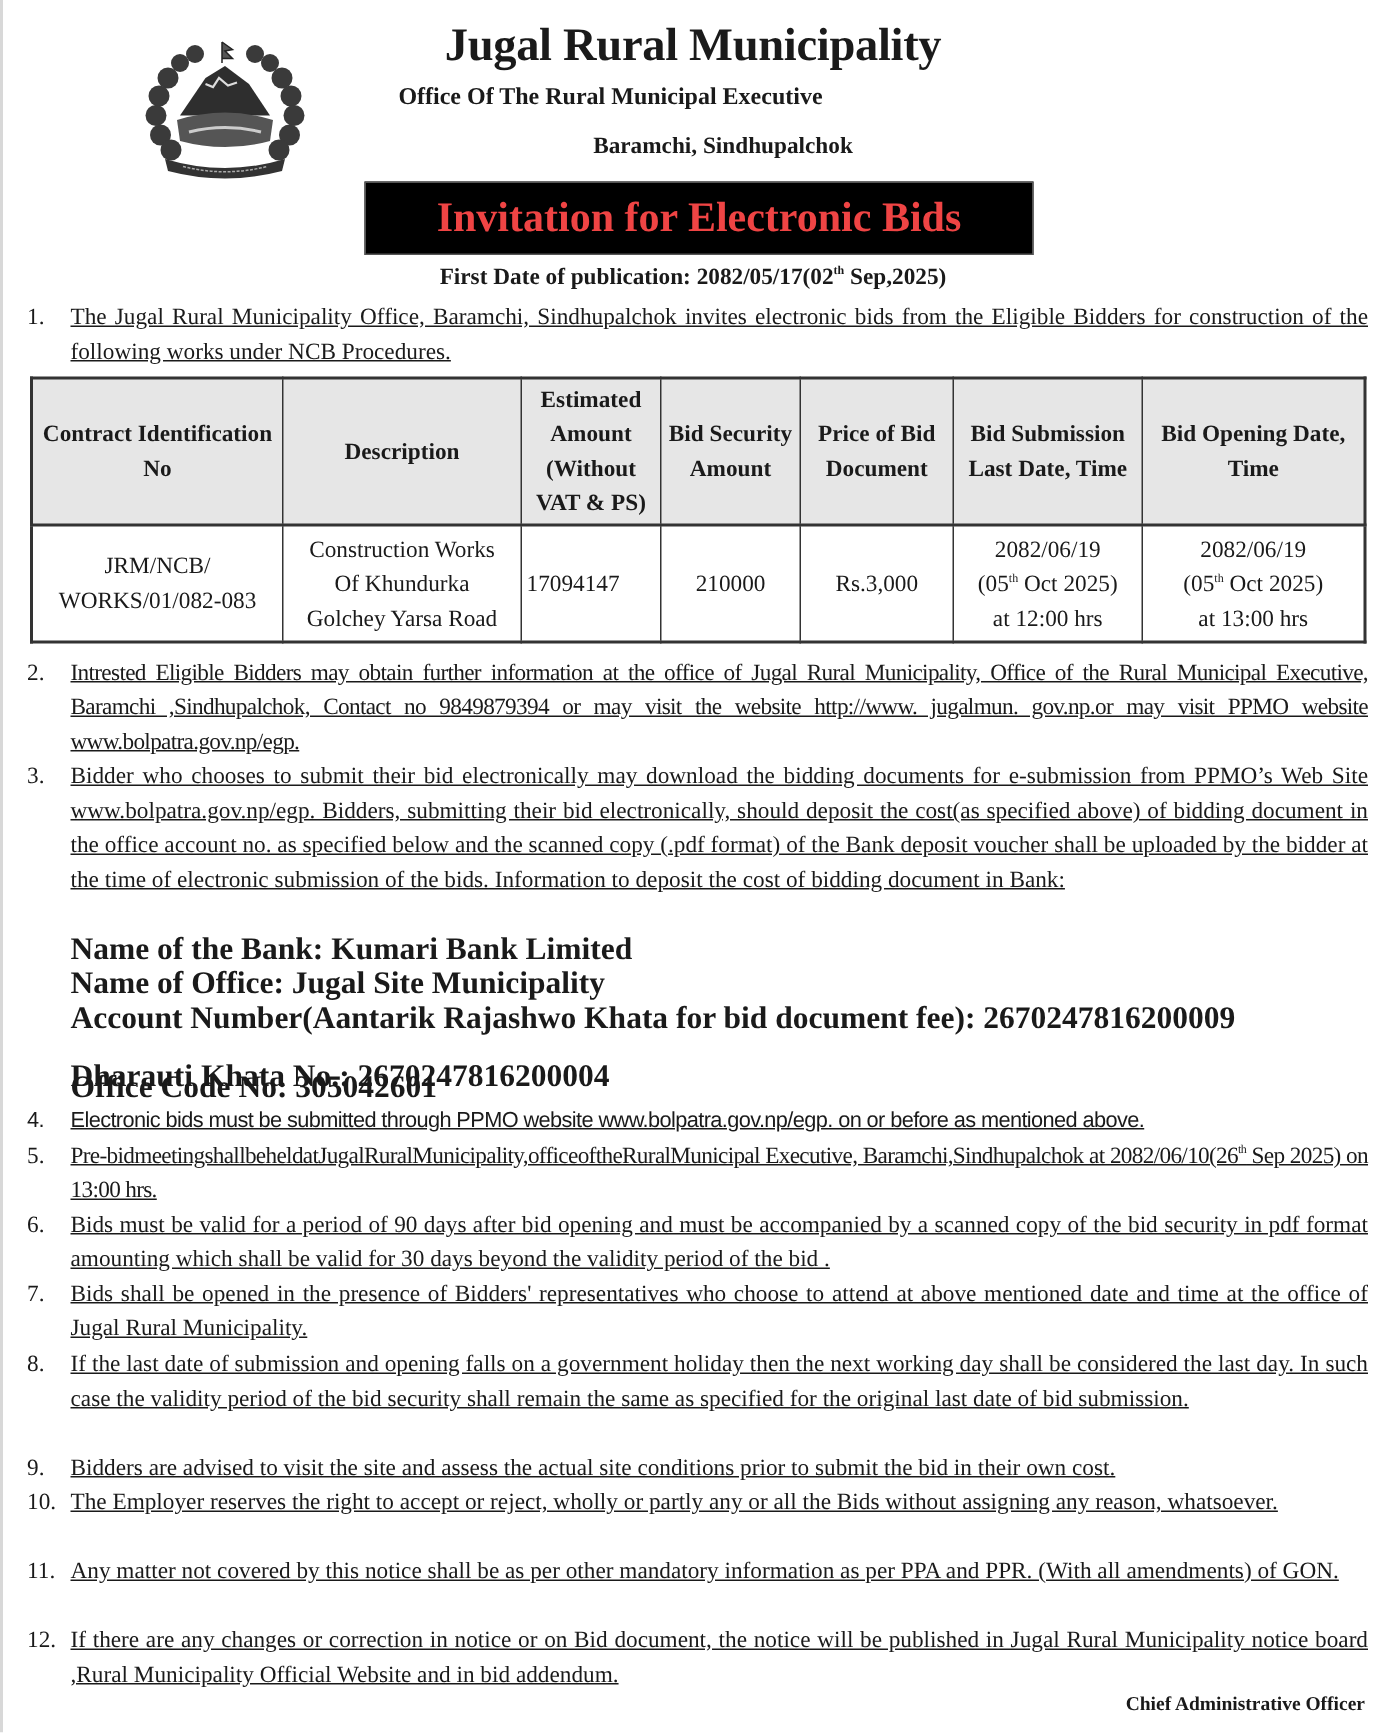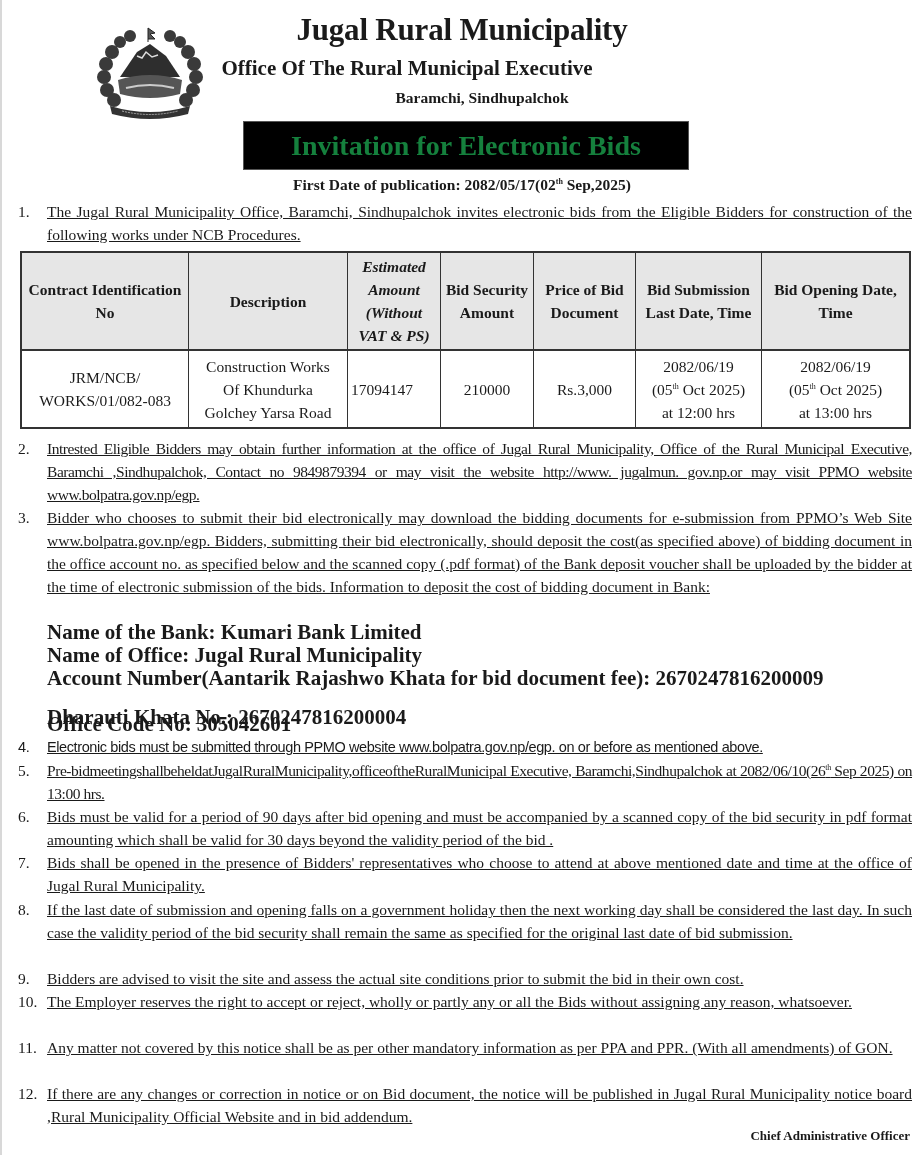--- a/index.html
+++ b/index.html
@@ -3,23 +3,23 @@
 <meta charset="utf-8">
 <style>
   html, body { margin: 0; padding: 0; background: #ffffff; }
   body {
     width: 924px; height: 1155px; overflow: hidden; position: relative;
     font-family: "Liberation Serif", serif; color: #1a1a1a;
   }
   .left-edge { position: absolute; left: 0; top: 0; width: 2px; height: 1155px; background: #d8d8d8; }
   .emblem { position: absolute; left: 92px; top: 22px; width: 116px; height: 100px; }
   .hdr-title { position: absolute; left: 0; width: 924px; top: 12px; text-align: center; font-weight: bold; font-size: 31px; letter-spacing: -0.2px; }
-  .hdr-sub { position: absolute; left: 0; width: 814px; top: 56px; text-align: center; font-weight: bold; font-size: 21px; }
+  .hdr-sub { position: absolute; left: 0; width: 814px; top: 56px; text-align: center; font-weight: bold; font-size: 16px; }
   .hdr-loc { position: absolute; left: 0; width: 924px; top: 89px; text-align: center; font-weight: bold; font-size: 15.5px; padding-left: 20px; }
-  .banner { position: absolute; left: 243px; top: 121px; width: 444px; height: 47px; background: #000; color: #15803d;
+  .banner { position: absolute; left: 243px; top: 121px; width: 444px; height: 47px; background: #000; color: #ef4444;
     display: flex; align-items: center; justify-content: center; font-weight: bold; font-size: 28px; border: 1px solid #555; }
   .pubdate { position: absolute; left: 0; width: 924px; top: 176px; text-align: center; font-weight: bold; font-size: 15.5px; }
   sup { font-size: 8px; vertical-align: super; line-height: 0; }
   .para { position: absolute; left: 18px; width: 894px; font-size: 15.5px; line-height: 23px; }
   .para .num { position: absolute; left: 0; top: 0; width: 28px; }
   .para .txt { margin-left: 29px; text-align: justify; text-decoration: underline; }
   .narrow { letter-spacing: -0.45px; }
   .table { position: absolute; left: 20px; top: 251px; width: 891px; border-collapse: collapse; font-size: 15.5px; }
   .table th, .table td { border: 1px solid #333; text-align: center; padding: 0 3px; line-height: 23px; }
   .table th { background: #e6e6e6; font-weight: bold; height: 96px; }
@@ -70,21 +70,21 @@
 <div class="para" style="top:200px;">
   <span class="num">1.</span>
   <div class="txt">The Jugal Rural Municipality Office, Baramchi, Sindhupalchok invites electronic bids from the Eligible Bidders for construction of the following works under NCB Procedures.</div>
 </div>
 
 <table class="table">
   <thead>
     <tr>
       <th style="width:160px;">Contract Identification No</th>
       <th style="width:152px;margin-top:12px;">Description</th>
-      <th style="width:86px;font-style:italic;">Estimated Amount (Without VAT &amp; PS)</th>
+      <th style="width:86px;">Estimated Amount (Without VAT &amp; PS)</th>
       <th style="width:86px;">Bid Security Amount</th>
       <th style="width:95px;">Price of Bid Document</th>
       <th style="width:119px;">Bid Submission Last Date, Time</th>
       <th>Bid Opening Date, Time</th>
     </tr>
   </thead>
   <tbody>
     <tr>
       <td>
         <div>JRM/NCB/</div>
@@ -116,21 +116,21 @@
   <span class="num">2.</span>
   <div class="txt narrow">Intrested Eligible Bidders may obtain further information at the office of Jugal Rural Municipality, Office of the Rural Municipal Executive, Baramchi ,Sindhupalchok, Contact no 9849879394 or may visit the website http://www. jugalmun. gov.np.or may visit PPMO website www.bolpatra.gov.np/egp.</div>
 </div>
 
 <div class="para" style="top:506px;">
   <span class="num">3.</span>
   <div class="txt">Bidder who chooses to submit their bid electronically may download the bidding documents for e-submission from PPMO’s Web Site www.bolpatra.gov.np/egp. Bidders, submitting their bid electronically, should deposit the cost(as specified above) of bidding document in the office account no. as specified below and the scanned copy (.pdf format) of the Bank deposit voucher shall be uploaded by the bidder at the time of electronic submission of the bids. Information to deposit the cost of bidding document in Bank:</div>
 </div>
 
 <div class="bank" style="top:621px;">Name of the Bank: Kumari Bank Limited</div>
-<div class="bank" style="top:644px;">Name of Office: Jugal Rural Municipality</div>
+<div class="bank" style="top:644px;">Name of Office: Jugal Site Municipality</div>
 <div class="bank" style="top:667px;">Account Number(Aantarik Rajashwo Khata for bid document fee): 2670247816200009</div>
 <div class="bank" style="top:690px;margin-top:16px;">Dharauti Khata No.: 2670247816200004</div>
 <div class="bank" style="top:713px;">Office Code No: 305042601</div>
 
 <div class="para" style="top:736px; font-family:'Liberation Sans', sans-serif; font-size:14.5px; letter-spacing:-0.4px;">
   <span class="num">4.</span>
   <div class="txt">Electronic bids must be submitted through PPMO website www.bolpatra.gov.np/egp. on or before as mentioned above.</div>
 </div>
 
 <div class="para" style="top:759px;">

